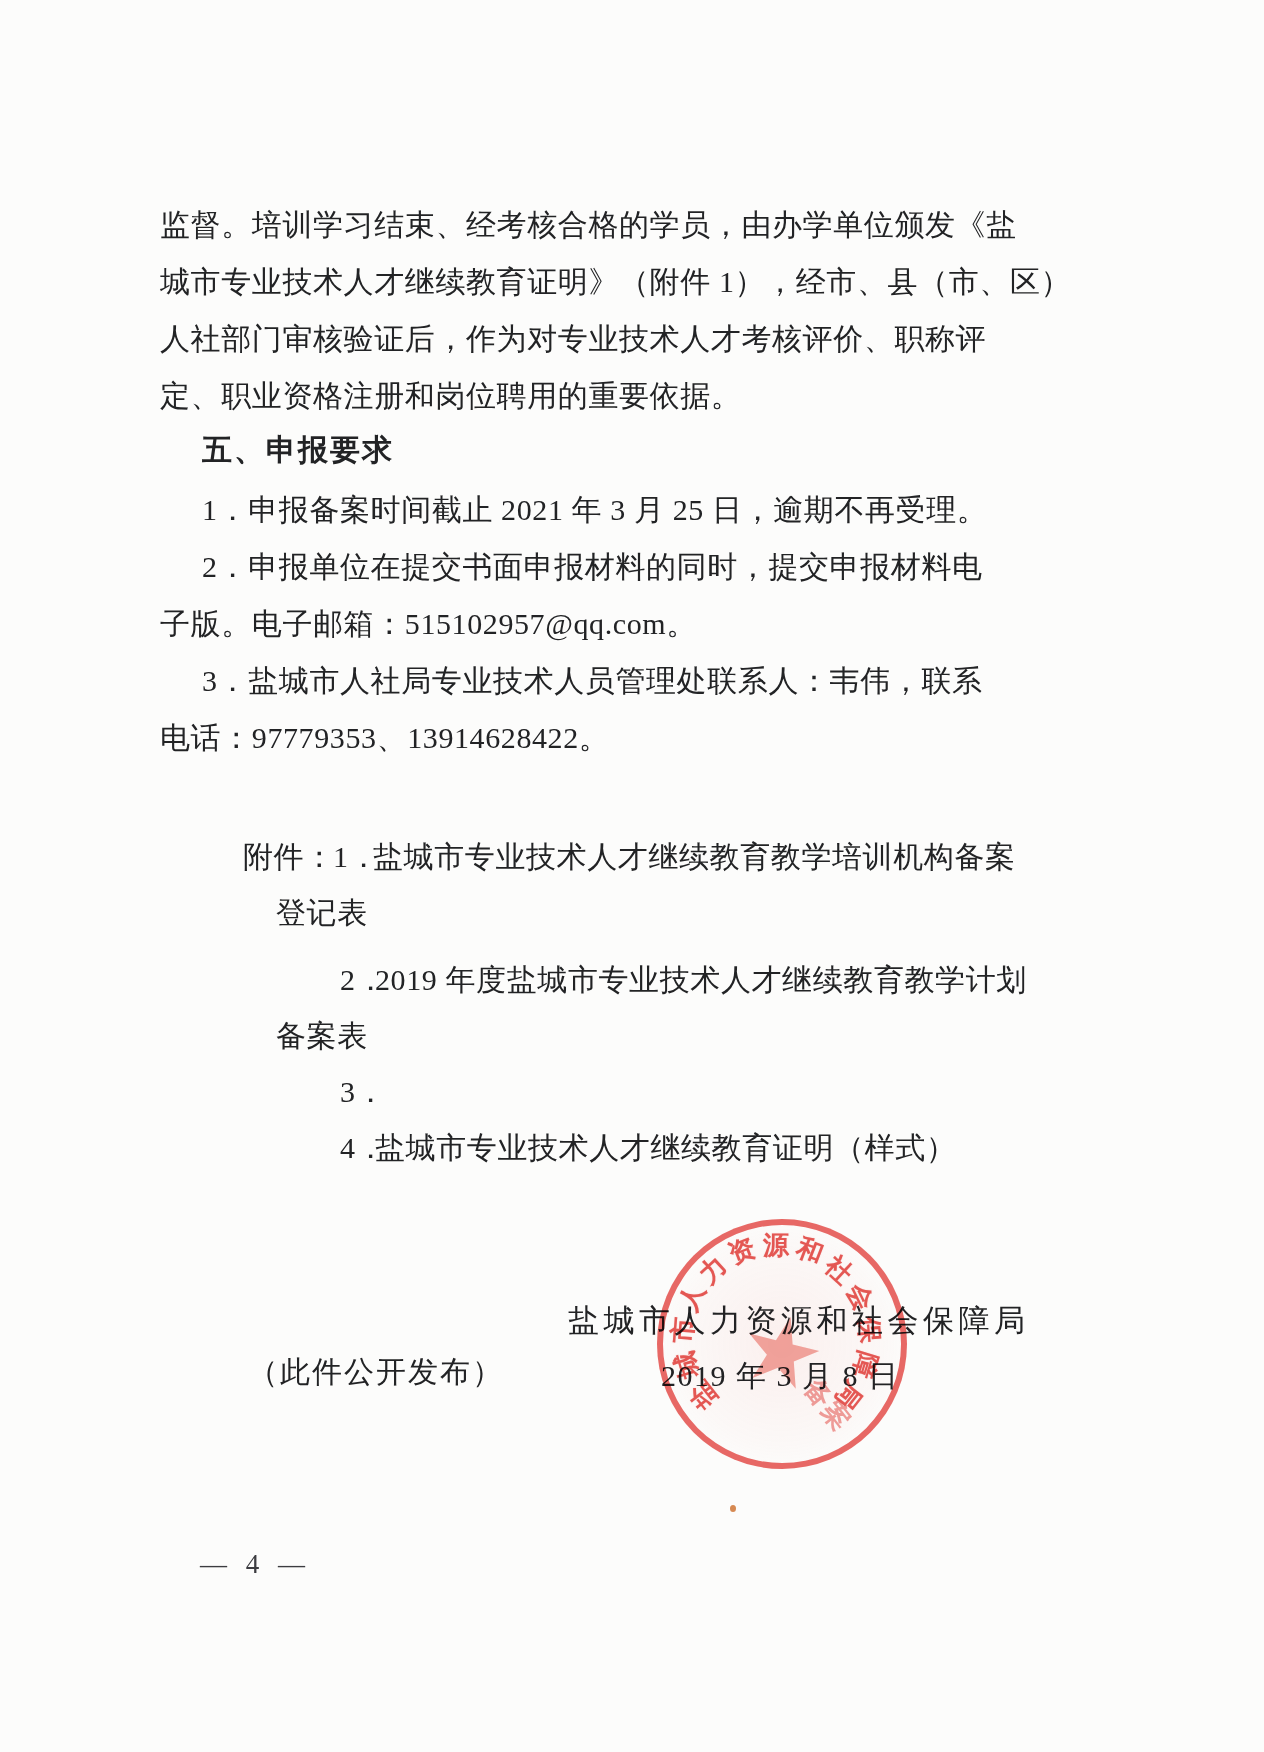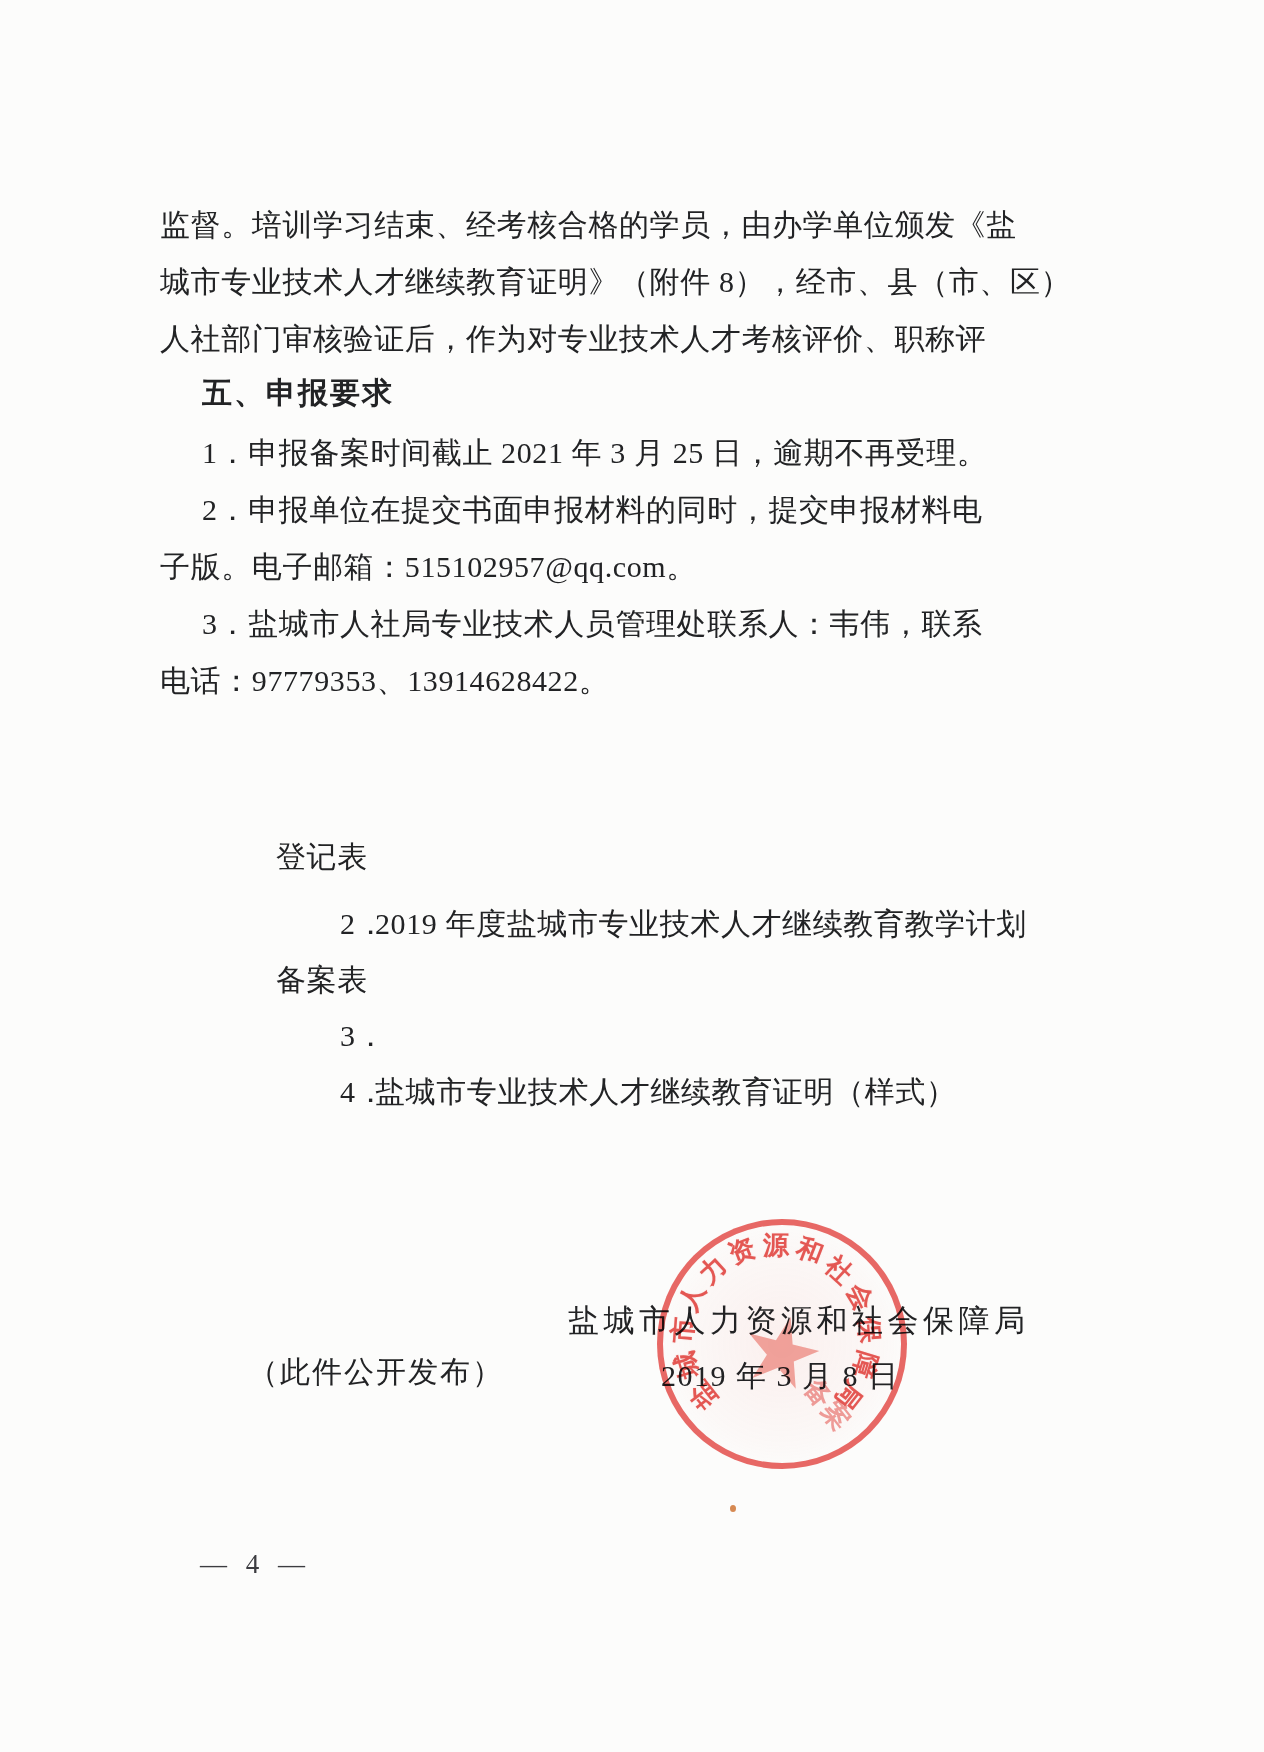--- a/index.html
+++ b/index.html
@@ -87,31 +87,37 @@
     background:#cf7434;border-radius:50%;opacity:0.85;
   }
 </style>
 </head>
 <body>
 
 <div class="page">
 
   <div class="text-block">
     <div class="line">监督。培训学习结束、经考核合格的学员，由办学单位颁发《盐</div>
-    <div class="line">城市专业技术人才继续教育证明》（附件 8），经市、县（市、区）</div>
+    <div class="line">城市专业技术人才继续教育证明》（附件 1），经市、县（市、区）</div>
     <div class="line">人社部门审核验证后，作为对专业技术人才考核评价、职称评</div>
+    <div class="line">定、职业资格注册和岗位聘用的重要依据。</div>
     <div class="line indented heading">五、申报要求</div>
     <div class="line indented">1．申报备案时间截止 2021 年 3 月 25 日，逾期不再受理。</div>
     <div class="line indented">2．申报单位在提交书面申报材料的同时，提交申报材料电</div>
     <div class="line">子版。电子邮箱：515102957@qq.com。</div>
     <div class="line indented">3．盐城市人社局专业技术人员管理处联系人：韦伟，联系</div>
     <div class="line">电话：97779353、13914628422。</div>
   </div>
 
   <div class="attach-block">
+    <div class="attach-row">
+      <span class="attach-label">附件：</span>
+      <span class="attach-num">1．</span>
+      <span>盐城市专业技术人才继续教育教学培训机构备案</span>
+    </div>
     <div class="attach-row">
       <span class="attach-wrap-indent">登记表</span>
     </div>
     <div class="attach-row attach-gap">
       <span class="attach-num-only">2．</span>
       <span>2019 年度盐城市专业技术人才继续教育教学计划</span>
     </div>
     <div class="attach-row">
       <span class="attach-wrap-indent">备案表</span>
     </div>

